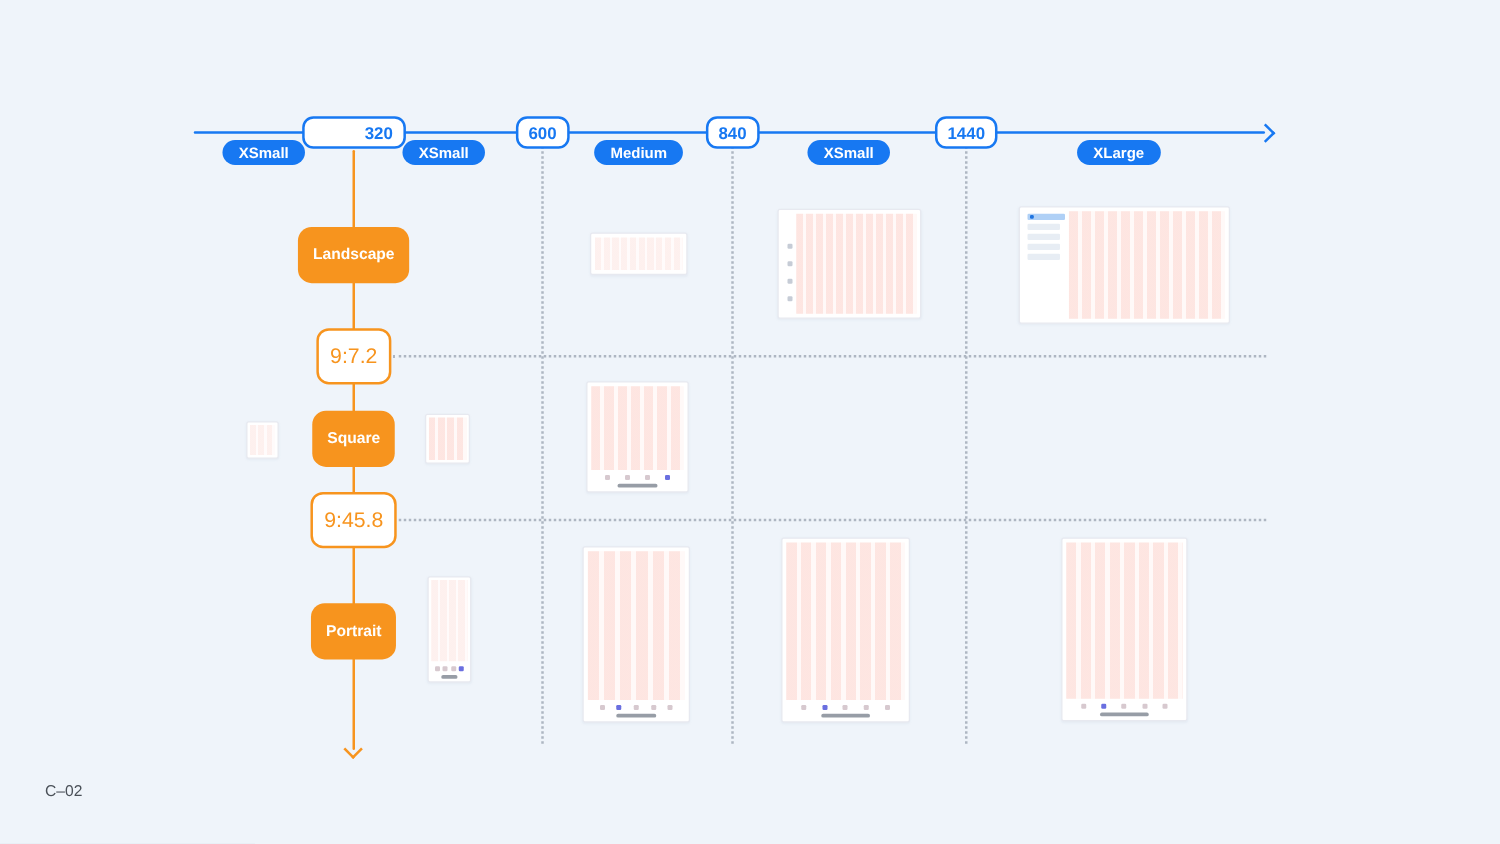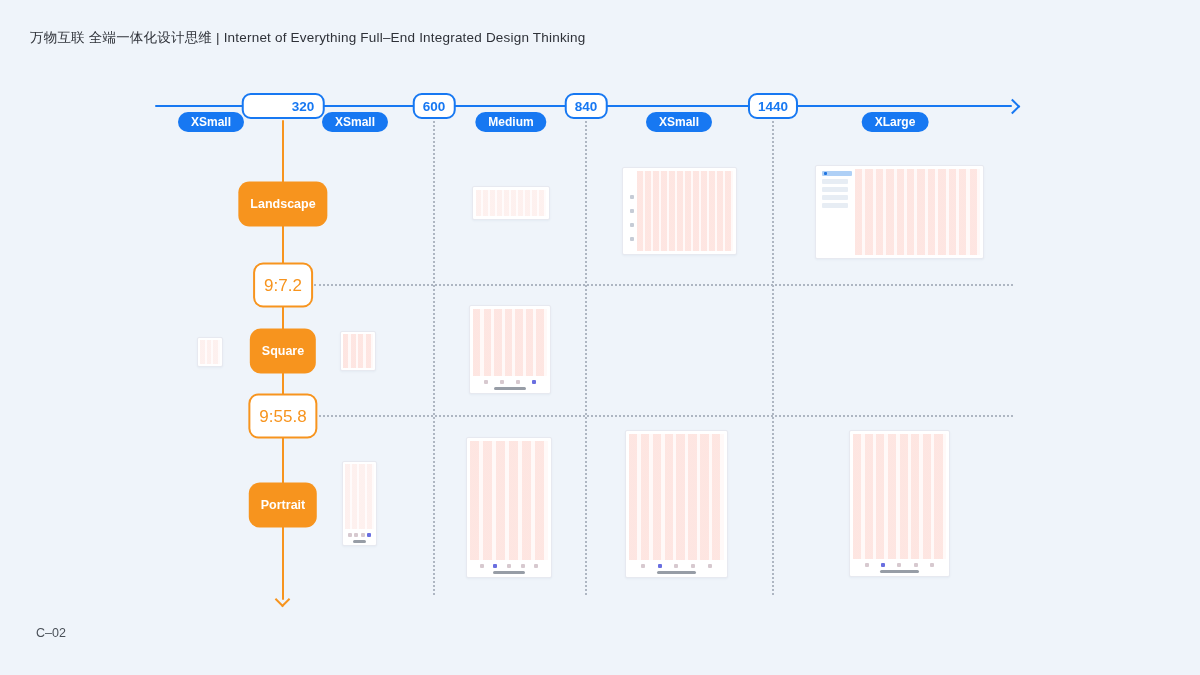--- a/index.html
+++ b/index.html
@@ -60,21 +60,20 @@
   .stripes{flex:1;background-color:#FFF9F8;}
   .navbar{height:11px;display:flex;align-items:center;justify-content:space-around;padding:0 6%;flex:none;}
   .navbar i{width:4px;height:4px;border-radius:1px;background:#D7C9CF;flex:none;}
   .navbar i.active{background:var(--nav-active);}
   .homebar{height:3px;width:42%;margin:0 auto;background:#979DA6;border-radius:2px;flex:none;}
 </style>
 </head>
 <body>
 
 <div class="stage" id="stage" style="--blue: #1778F2; --orange: #F7941E; --grid: #AEB6C2; --nav-active: #6A6FE0; background: rgb(239, 244, 250);">
-  <div class="title">万物互联 全端一体化设计思维 | Internet of Everything Full–End Integrated Design Thinking</div>
   <div class="footnote">C–02</div>
 <div class="grid-v" style="left: 433px; top: 112px; height: 483px;"></div>
     <div class="grid-v" style="left: 585px; top: 112px; height: 483px;"></div>
     <div class="grid-v" style="left: 772px; top: 112px; height: 483px;"></div>
     <div class="grid-h" style="left: 314px; top: 284px; width: 699px;"></div>
     <div class="grid-h" style="left: 314px; top: 415px; width: 699px;"></div>
     <div class="axis-h" style="left: 155px; top: 105px; width: 857px;"></div>
     <div class="arrow-right" style="left: 1007px; top: 101px;"></div>
     <div class="bp-box" style="left: 283px; top: 106px; padding-left: 48px;">320</div>
     <div class="bp-box" style="left: 434px; top: 106px;">600</div>
@@ -83,21 +82,21 @@
     <div class="cat-pill" style="left: 211px; top: 112px;">XSmall</div>
     <div class="cat-pill" style="left: 355px; top: 112px;">XSmall</div>
     <div class="cat-pill" style="left: 511px; top: 112px;">Medium</div>
     <div class="cat-pill" style="left: 679px; top: 112px;">XSmall</div>
     <div class="cat-pill" style="left: 895px; top: 112px;">XLarge</div>
     <div class="axis-v" style="left: 282px; top: 120px; height: 480px;"></div>
     <div class="arrow-down" style="left: 277px; top: 594px;"></div>
     <div class="va-filled" style="left: 283px; top: 204px;">Landscape</div>
     <div class="va-outlined" style="left: 283px; top: 285px;">9:7.2</div>
     <div class="va-filled" style="left: 283px; top: 351px;">Square</div>
-    <div class="va-outlined" style="left: 283px; top: 416px;">9:55.8</div>
+    <div class="va-outlined" style="left: 283px; top: 416px;">9:45.8</div>
     <div class="va-filled" style="left: 283px; top: 505px;">Portrait</div>
     <div class="device faint" style="left: 472px; top: 186px; width: 78px; height: 34px; padding: 3px;">
       <div class="content">
         <div class="stripes" style="background: repeating-linear-gradient(90deg, rgba(246, 128, 108, 0.16) 0px, rgba(246, 128, 108, 0.16) 7%, rgba(0, 0, 0, 0) 7%, rgba(0, 0, 0, 0) 10%) rgb(255, 249, 248);"></div>
       </div>
     </div>
     <div class="device" style="left: 622px; top: 167px; width: 115px; height: 88px; padding: 3px;">
       <div class="rail">
         <i></i>
         <i></i>

